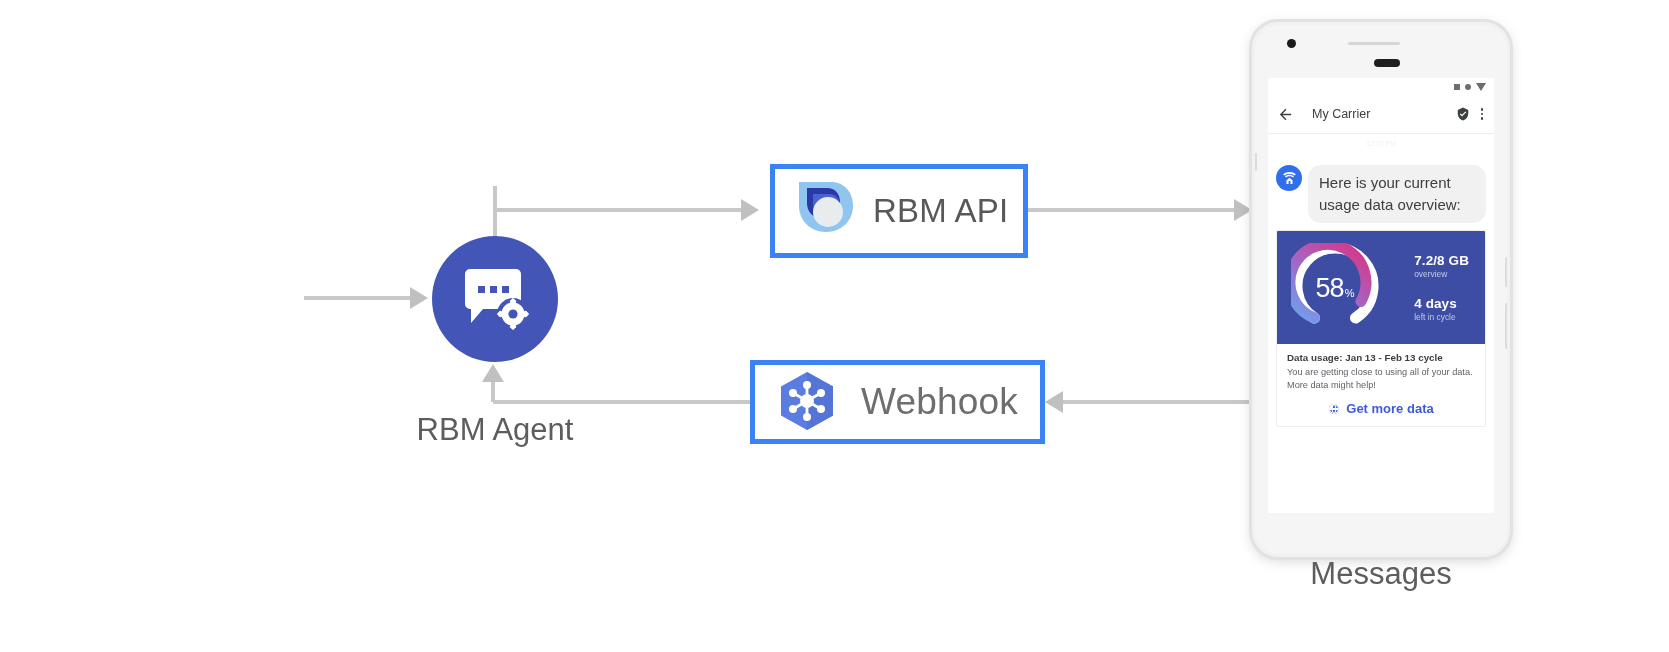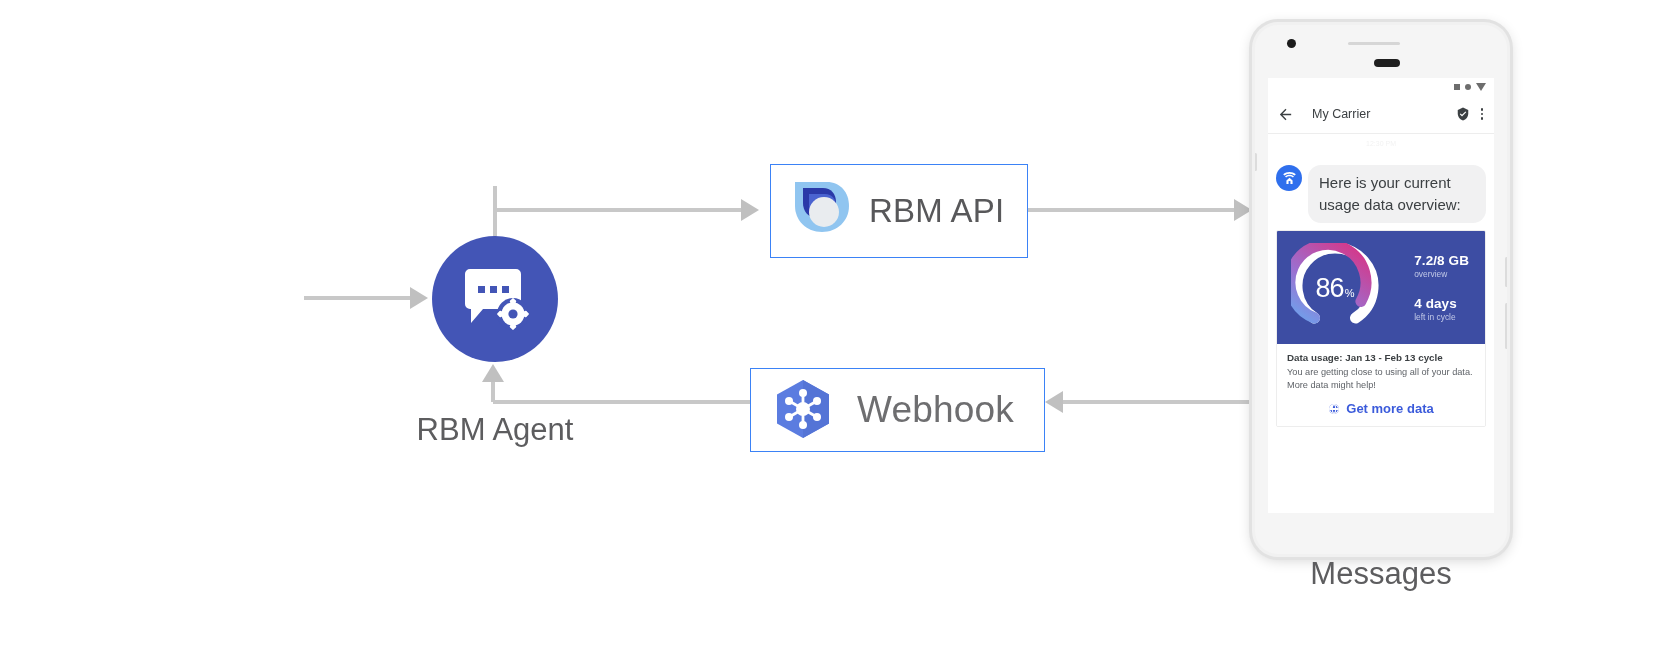--- a/index.html
+++ b/index.html
@@ -8,42 +8,42 @@
     background:#ffffff;
     font-family:"Liberation Sans", sans-serif;
     overflow:hidden;
     position:relative;
   }
   #stage{position:absolute;left:0;top:0;width:1669px;height:652px;}
 
   
   .nodebox{
     position:absolute;
-    border:1px solid #3b82f6;
+    border:5px solid #3b82f6;
     background:#ffffff;
     box-sizing:border-box;
     display:flex;align-items:center;
   }
   .nodelabel{
     font-weight:300;
     color:#5b5b5b;
     letter-spacing:.2px;
     white-space:nowrap;
   }
 
   
   #external-trigger{left:46px;top:256px;width:258px;height:86px;justify-content:center;}
   #external-trigger .nodelabel{font-size:31px;color:#59595b;}
 
   
   #rbm-api-box{left:770px;top:164px;width:258px;height:94px;padding-left:16px;}
   #rbm-api-box .nodelabel{font-size:33px;color:#58585a;margin-left:16px;}
 
   
-  #webhook-box{left:750px;top:368px;width:295px;height:84px;padding-left:16px;}
+  #webhook-box{left:750px;top:360px;width:295px;height:84px;padding-left:16px;}
   #webhook-box .nodelabel{font-size:37px;color:#6e6e70;margin-left:18px;}
 
   
   #rbm-agent-node{position:absolute;left:432px;top:236px;width:126px;height:126px;}
   #rbm-agent-circle{
     width:126px;height:126px;border-radius:50%;
     background:#4355b6;
     display:flex;align-items:center;justify-content:center;
   }
   #rbm-agent-label{
@@ -290,21 +290,21 @@
                       <stop offset="45%" stop-color="#9b6fd0"></stop>
                       <stop offset="100%" stop-color="#d13b8e"></stop>
                     </linearGradient>
                   </defs>
 
                   <path d="M 23.5 75 A 38 38 0 1 1 64.5 75" fill="none" stroke="#ffffff" stroke-width="11" stroke-linecap="round"></path>
 
                   <path d="M 23.5 75 A 38 38 0 1 1 69.9 58.4" fill="none" stroke="url(#gaugeGrad)" stroke-width="11" stroke-linecap="round"></path>
                 </svg>
                 <div id="gauge-center">
-                  <span id="gauge-pct">86</span>
+                  <span id="gauge-pct">58</span>
                   <span id="gauge-pct-sign">%</span>
                 </div>
               </div>
 
               <div id="hero-stats">
                 <div>
                   <div class="stat-big">7.2/8 GB</div>
                   <div class="stat-sub">overview</div>
                 </div>
                 <div id="stat-block-2">

